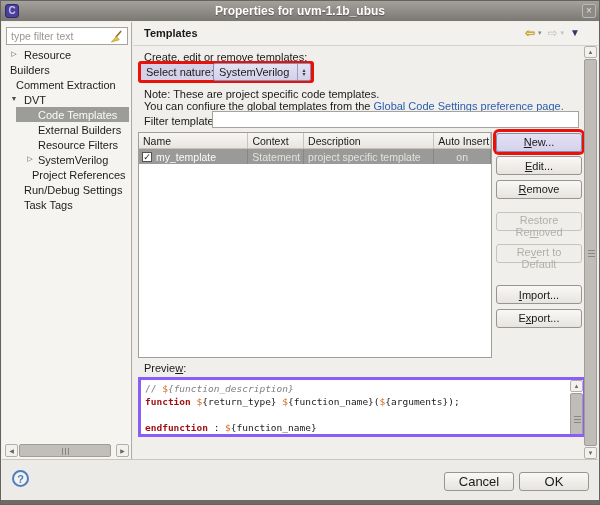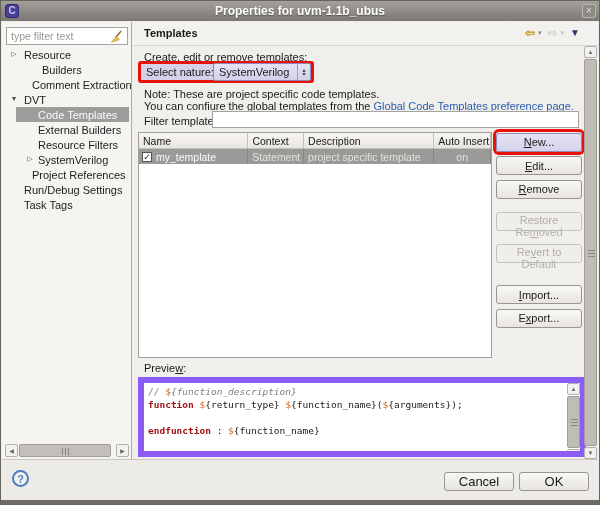--- a/index.html
+++ b/index.html
@@ -98,22 +98,22 @@
   .btn-wrap{margin-bottom:4px;border-radius:3px;}
   .btn-wrap.gap{margin-top:9px;}
   .btn-wrap.annotated{box-shadow:0 0 0 3px var(--annotation);}
   .pbtn{width:100%;height:19px;font-size:11px;color:#1a1a1a;
     background:linear-gradient(#f9f8f6,#e7e4e0);border:1px solid #989590;border-radius:3px;
     font-family:"Liberation Sans",sans-serif;cursor:default;}
   .pbtn.focused{background:linear-gradient(#e3e1f3,#d5d2ec);border-color:#8d8ab0;}
   .pbtn:disabled{background:#f0eeea;border-color:#c6c3be;color:#b2afaa;}
   
   .preview-label{left:11px;top:340px;}
-  .preview-box{position:absolute;left:5px;top:355px;width:448px;height:80px;
-    background:#ffffff;border:6px solid #8b5cf6;overflow:hidden;}
+  .preview-box{position:absolute;left:5px;top:355px;width:448px;height:60px;
+    background:#ffffff;border:3px solid #8b5cf6;overflow:hidden;}
   .code{position:absolute;left:4px;top:2px;right:15px;
     font-family:"DejaVu Sans Mono",monospace;font-size:9.5px;line-height:13px;white-space:pre;}
   .code-p{color:#1a1a1a;}
   .code-k{color:var(--keyword);font-weight:bold;}
   .code-d{color:var(--dollar);}
   .code-c{color:var(--comment);}
   .code-ci{color:var(--comment);font-style:italic;}
   
   .vscroll{position:absolute;width:13px;}
   .vs-main{right:1px;top:24px;height:413px;}
@@ -156,24 +156,24 @@
     <svg class="broom" viewBox="0 0 14 14">
       <line x1="12" y1="1" x2="6" y2="8" stroke="#8a6d1e" stroke-width="1.6"></line>
       <polygon points="7,7 1.5,13 10,10.5" fill="#e8c54a" stroke="#b89a30" stroke-width="0.8"></polygon>
     </svg>
     <div class="tree" id="tree">
         <div class="tree-row">
           <span class="arrow" style="left: 7px;">▷</span>
           <span class="lbl" style="margin-left: 22px;">Resource</span>
         </div>
         <div class="tree-row">
-          <span class="lbl" style="margin-left: 40px;">Builders</span>
-        </div>
-        <div class="tree-row">
-          <span class="lbl" style="margin-left: 30px;">Comment Extraction</span>
+          <span class="lbl" style="margin-left: 8px;">Builders</span>
+        </div>
+        <div class="tree-row">
+          <span class="lbl" style="margin-left: 14px;">Comment Extraction</span>
         </div>
         <div class="tree-row">
           <span class="arrow" style="left: 7px;">▼</span>
           <span class="lbl" style="margin-left: 22px;">DVT</span>
         </div>
         <div class="tree-row selected">
           <div class="sel-bar"></div>
           <span class="lbl" style="margin-left: 36px;">Code Templates</span>
         </div>
         <div class="tree-row">
@@ -224,21 +224,21 @@
       <div class="nature-combo">
         <span class="nature-value">SystemVerilog</span>
         <span class="spinner">
           <span>▴</span>
           <span>▾</span>
         </span>
       </div>
     </div>
 
     <div class="lab note1">Note: These are project specific code templates.</div>
-    <div class="lab note2"><span>You can confiure the global templates from the </span><span class="note-link">Global Code Templates preference page.</span></div>
+    <div class="lab note2"><span>You can confiure the global templates from the </span><span class="note-link">Global Code Settings preference page.</span></div>
 
     <div class="lab filter-label">Filter templates:</div>
     <input class="tmpl-filter" type="text" value="" style="">
 
     <div class="tmpl-table">
       <div class="thead" id="thead">
           <div class="th" style="width: 110px;">Name</div>
           <div class="th" style="width: 56px;">Context</div>
           <div class="th" style="width: 131px;">Description</div>
           <div class="th" style="width: 57px;">Auto Insert</div>

